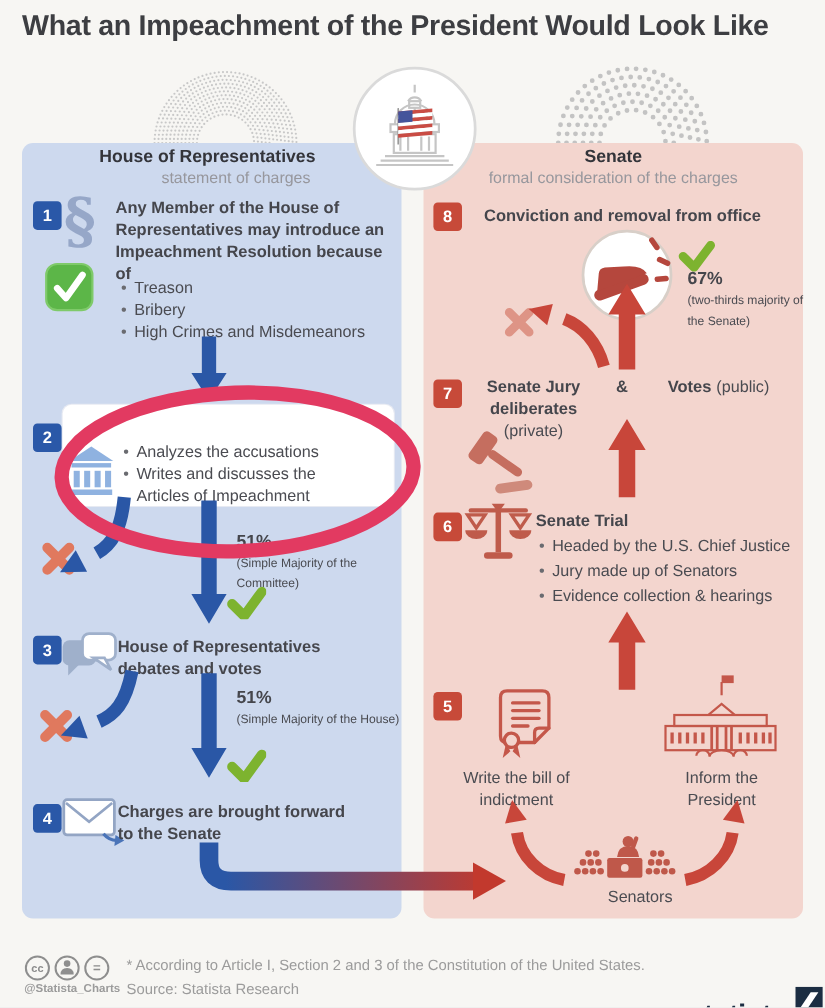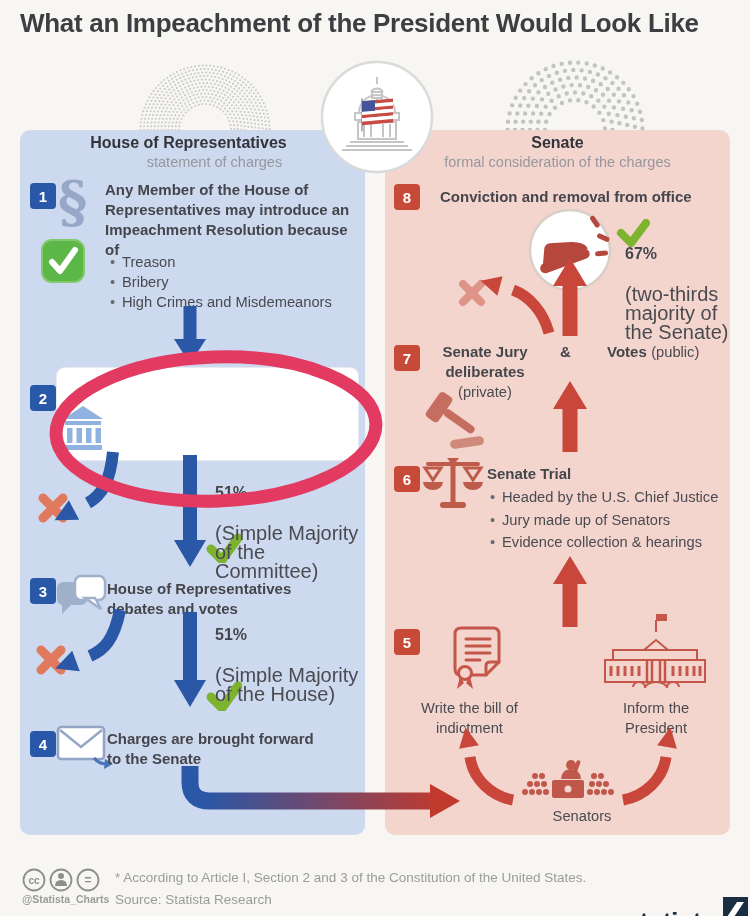--- a/index.html
+++ b/index.html
@@ -14,21 +14,21 @@
   .panel-sub{font-size:14.5px;color:#97979d;text-align:center;width:345px;}
   .badge{width:26px;height:26px;border-radius:4px;color:#fff;font-weight:bold;font-size:15px;
          display:flex;align-items:center;justify-content:center;}
   .badge-blue{background:#2a58a8;}
   .badge-red{background:#c74a39;}
   .btxt{font-size:15px;font-weight:bold;line-height:20px;color:#45464c;}
   .rtxt{font-size:14.7px;line-height:20px;color:#4a4b51;}
   .bullet{position:relative;padding-left:14px;}
   .bullet::before{content:"•";position:absolute;left:2px;color:#6a6b70;}
   .vote-pct{font-size:16px;font-weight:bold;color:#45464c;}
-  .vote-note{font-size:20px;line-height:19px;color:#4a4b51;margin-top:21px;}
+  .vote-note{font-size:11px;line-height:19px;color:#4a4b51;}
   .card{left:57px;top:368px;width:301px;height:92px;background:#ffffff;border-radius:8px;
         box-shadow:0 0 0 1px #e7eaf2;}
   .sect-sign{font-family:"DejaVu Serif",serif;font-size:56px;font-weight:bold;color:#96a7c8;line-height:50px;}
   .footnote{font-size:13.5px;color:#9b9b9b;}
   .handle{font-size:10.5px;font-weight:bold;color:#9b9b9b;}
   .brand{display:flex;align-items:center;gap:7px;}
   .brand-text{font-size:27px;font-weight:bold;color:#1b2d42;letter-spacing:-0.5px;margin-top:28px;}
   .overlay{left:0;top:0;pointer-events:none;z-index:6;}
   .icon{z-index:4;}
   .txt{z-index:5;}
@@ -115,20 +115,24 @@
   </svg>
   <div class="abs btxt txt" style="left:105px;top:180px;width:252px;">Any Member of the House of Representatives may introduce an Impeachment Resolution because of</div>
   <div class="abs rtxt txt" style="left:108px;top:252px;width:250px;">
     <div class="bullet">Treason</div>
     <div class="bullet">Bribery</div>
     <div class="bullet">High Crimes and Misdemeanors</div>
   </div>
 
   <div class="abs badge badge-blue txt" style="left:30px;top:385px;">2</div>
   <div class="abs card" style="z-index:3;"></div>
+  <div class="abs rtxt txt" style="left:110px;top:401px;width:222px;">
+    <div class="bullet">Analyzes the accusations</div>
+    <div class="bullet">Writes and discusses the Articles of Impeachment</div>
+  </div>
   <svg class="abs icon" style="left:62px;top:404px;z-index:5;" width="42" height="48">
     <g fill="#8fb2e0">
       <polygon points="1,15 41,15 21,2"></polygon>
       <rect x="3" y="17" width="36" height="4"></rect>
       <rect x="5" y="24" width="5.5" height="15"></rect>
         <rect x="14.5" y="24" width="5.5" height="15"></rect>
       <rect x="24" y="24" width="5.5" height="15"></rect>
         <rect x="33.5" y="24" width="5.5" height="15"></rect>
       <rect x="2" y="41" width="38" height="5"></rect>
     </g>

